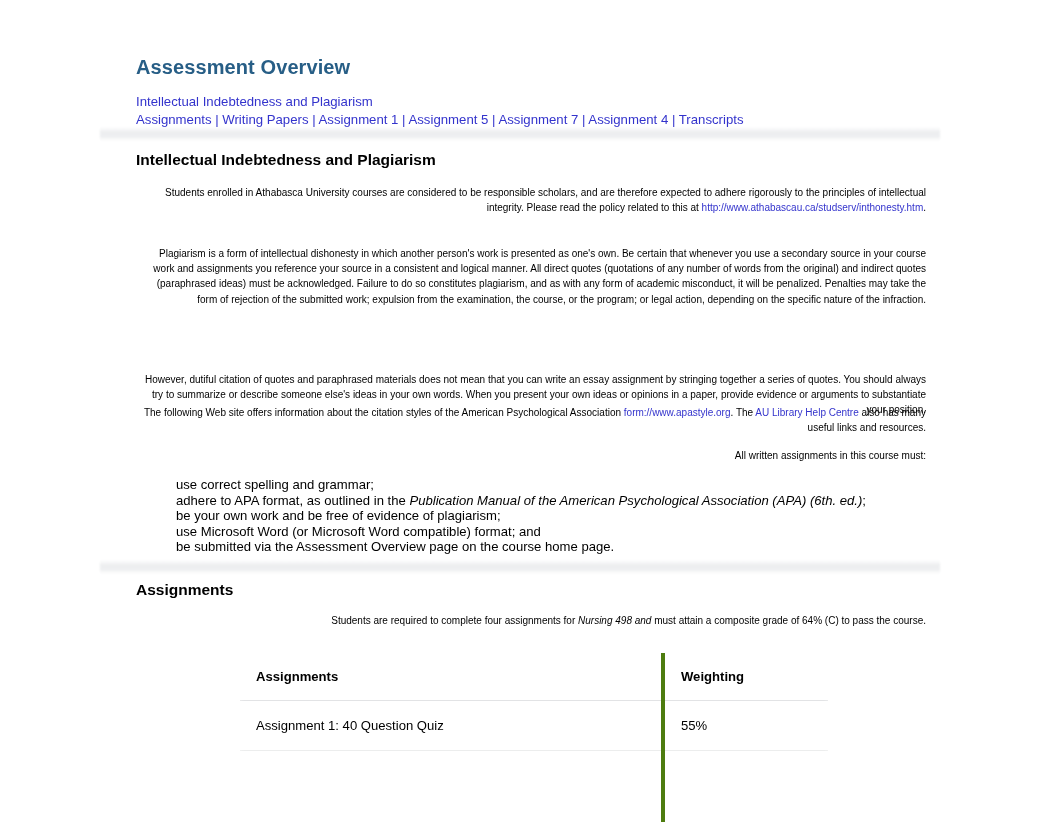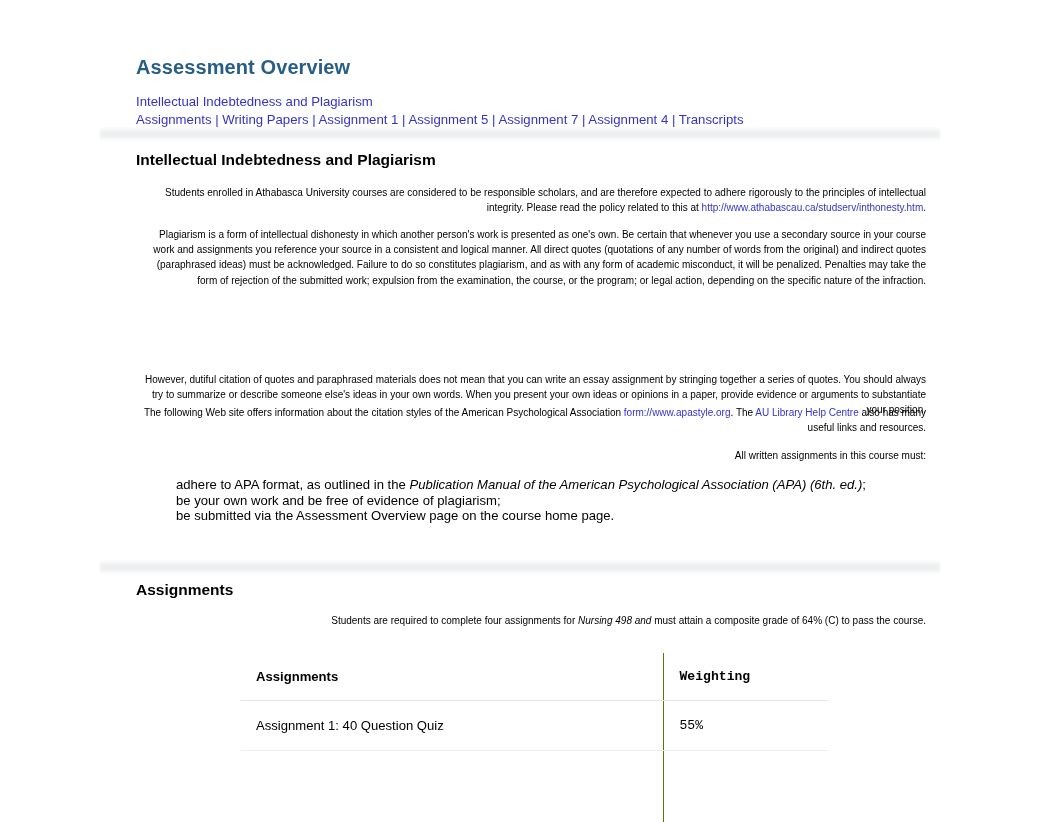--- a/index.html
+++ b/index.html
@@ -90,21 +90,21 @@
     position: absolute;
     left: 0;
     margin: 0;
     padding: 0;
     font-size: 10px;
     line-height: 15.2px;
     width: 790px;
     text-align: right;
   }
   p.p1 { top: 185px; }
-  p.p2 { top: 227px; }
+  p.p2 { top: 246px; }
   p.p3 { top: 345px; margin-top: 27px; }
   p.p4 { top: 405px; }
   p.p5 { top: 448px; }
   p.p6 { top: 613px; }
 
   a.inline {
     color: #3333cc;
     text-decoration: none;
   }
 
@@ -153,21 +153,21 @@
   }
   table.grades tr.row-head th { border-bottom: 1px solid #e2e3e5; }
   table.grades tr.row-data td {
     border-top: 1px solid #eceded;
     border-bottom: 1px solid #eceded;
   }
   table.grades tr.row-empty td {
     height: 44px;
     border-top: 1px solid #eceded;
   }
-  table.grades .col-sep { border-left: 1px solid #4d7c0f; font-family: Liberation Mono, monospace; }
+  table.grades .col-sep { border-left: 4px solid #4d7c0f; }
 
   
   .tbl-fade-left, .tbl-fade-right {
     position: absolute;
     top: 0; bottom: 0;
     width: 16px;
     pointer-events: none;
   }
   .tbl-fade-left {
     left: -12px;
@@ -205,22 +205,24 @@
 
     <p class="para p2">Plagiarism is a form of intellectual dishonesty in which another person's work is presented as one's own. Be certain that whenever you use a secondary source in your course work and assignments you reference your source in a consistent and logical manner. All direct quotes (quotations of any number of words from the original) and indirect quotes (paraphrased ideas) must be acknowledged. Failure to do so constitutes plagiarism, and as with any form of academic misconduct, it will be penalized. Penalties may take the form of rejection of the submitted work; expulsion from the examination, the course, or the program; or legal action, depending on the specific nature of the infraction.</p>
 
     <p class="para p3">However, dutiful citation of quotes and paraphrased materials does not mean that you can write an essay assignment by stringing together a series of quotes. You should always try to summarize or describe someone else's ideas in your own words. When you present your own ideas or opinions in a paper, provide evidence or arguments to substantiate your position.</p>
 
     <p class="para p4"><span>The following Web site offers information about the citation styles of the American Psychological Association </span><a class="inline" href="#">form://www.apastyle.org</a><span>. The </span><a class="inline" href="#">AU Library Help Centre</a><span> also has many useful links and resources.</span></p>
 
     <p class="para p5">All written assignments in this course must:</p>
 
     <ul class="bullets">
+      <li><span>use correct spelling and grammar;</span></li>
       <li><span>adhere to APA format, as outlined in the </span><em>Publication Manual of the American Psychological Association (APA) (6th. ed.)</em><span>;</span></li>
       <li><span>be your own work and be free of evidence of plagiarism;</span></li>
+      <li><span>use Microsoft Word (or Microsoft Word compatible) format; and</span></li>
       <li><span>be submitted via the Assessment Overview page on the course home page.</span></li>
     </ul>
 
     <h2 class="section s-assign">Assignments</h2>
 
     <p class="para p6"><span>Students are required to complete four assignments for </span><em>Nursing 498 and</em><span> must attain a composite grade of 64% (C) to pass the course.</span></p>
 
   </div>
 
   <div class="tbl-wrap">

